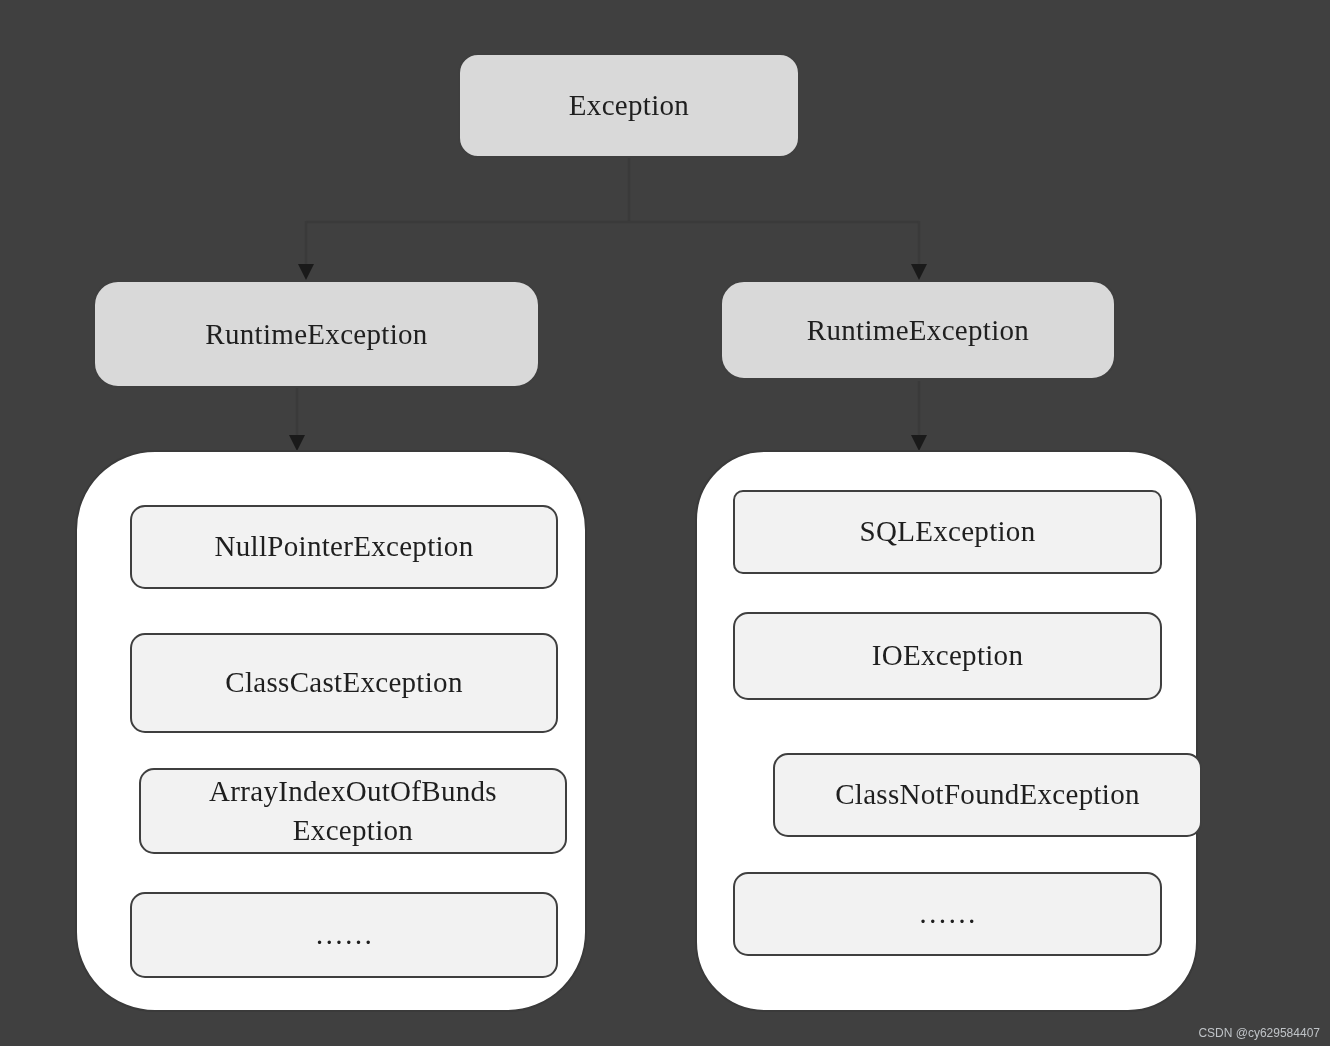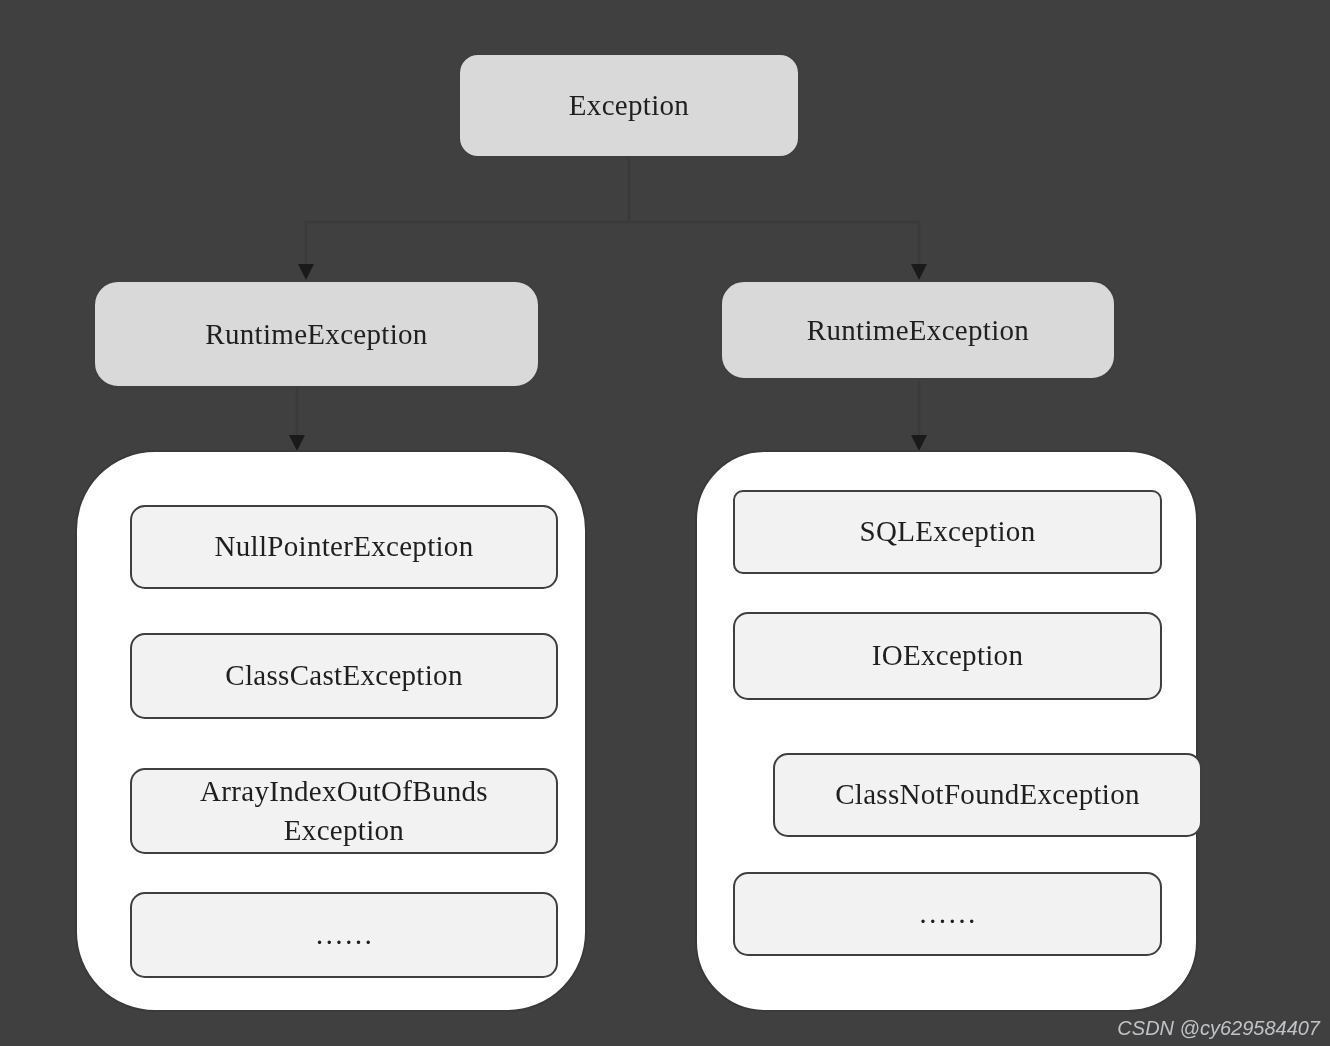--- a/index.html
+++ b/index.html
@@ -82,25 +82,25 @@
   <div class="node node-top" style="left:720px; top:280px; width:396px; height:100px; border-radius:24px;">
     <span>RuntimeException</span>
   </div>
 
   <div class="group-container group-left" style="left:75px; top:450px; width:512px; height:562px;"></div>
 
   <div class="node child-box" style="left:130px; top:505px; width:428px; height:84px;">
     <span>NullPointerException</span>
   </div>
 
-  <div class="node child-box" style="left:130px; top:633px; width:428px; height:86px;">
+  <div class="node child-box" style="left:130px; top:633px; width:428px; height:100px;">
     <span>ClassCastException</span>
   </div>
 
-  <div class="node child-box" style="left:130px; top:768px; width:428px; height:86px;justify-content:flex-end;">
+  <div class="node child-box" style="left:139px; top:768px; width:428px; height:86px;justify-content:flex-end;">
     <span>ArrayIndexOutOfBunds Exception</span>
   </div>
 
   <div class="node child-box" style="left:130px; top:892px; width:428px; height:86px;">
     <span>……</span>
   </div>
 
   <div class="group-container group-right" style="left:695px; top:450px; width:503px; height:562px;"></div>
 
   <div class="node child-box" style="left:733px; top:490px; width:429px; height:84px;border-radius:10px;">
@@ -112,15 +112,15 @@
   </div>
 
   <div class="node child-box" style="left:733px; top:753px; width:429px; height:84px;margin-left:40px;">
     <span>ClassNotFoundException</span>
   </div>
 
   <div class="node child-box" style="left:733px; top:872px; width:429px; height:84px;">
     <span>……</span>
   </div>
 
-  <div style="position:absolute; right:10px; bottom:6px; font-family:'Liberation Sans', sans-serif; font-size:20px; color:#bfc3c7;font-style:italic;">CSDN @cy629584407</div>
+  <div style="position:absolute; right:10px; bottom:6px; font-family:'Liberation Sans', sans-serif; font-size:12px; color:#bfc3c7;">CSDN @cy629584407</div>
 
 </div>
 
 </body></html>

